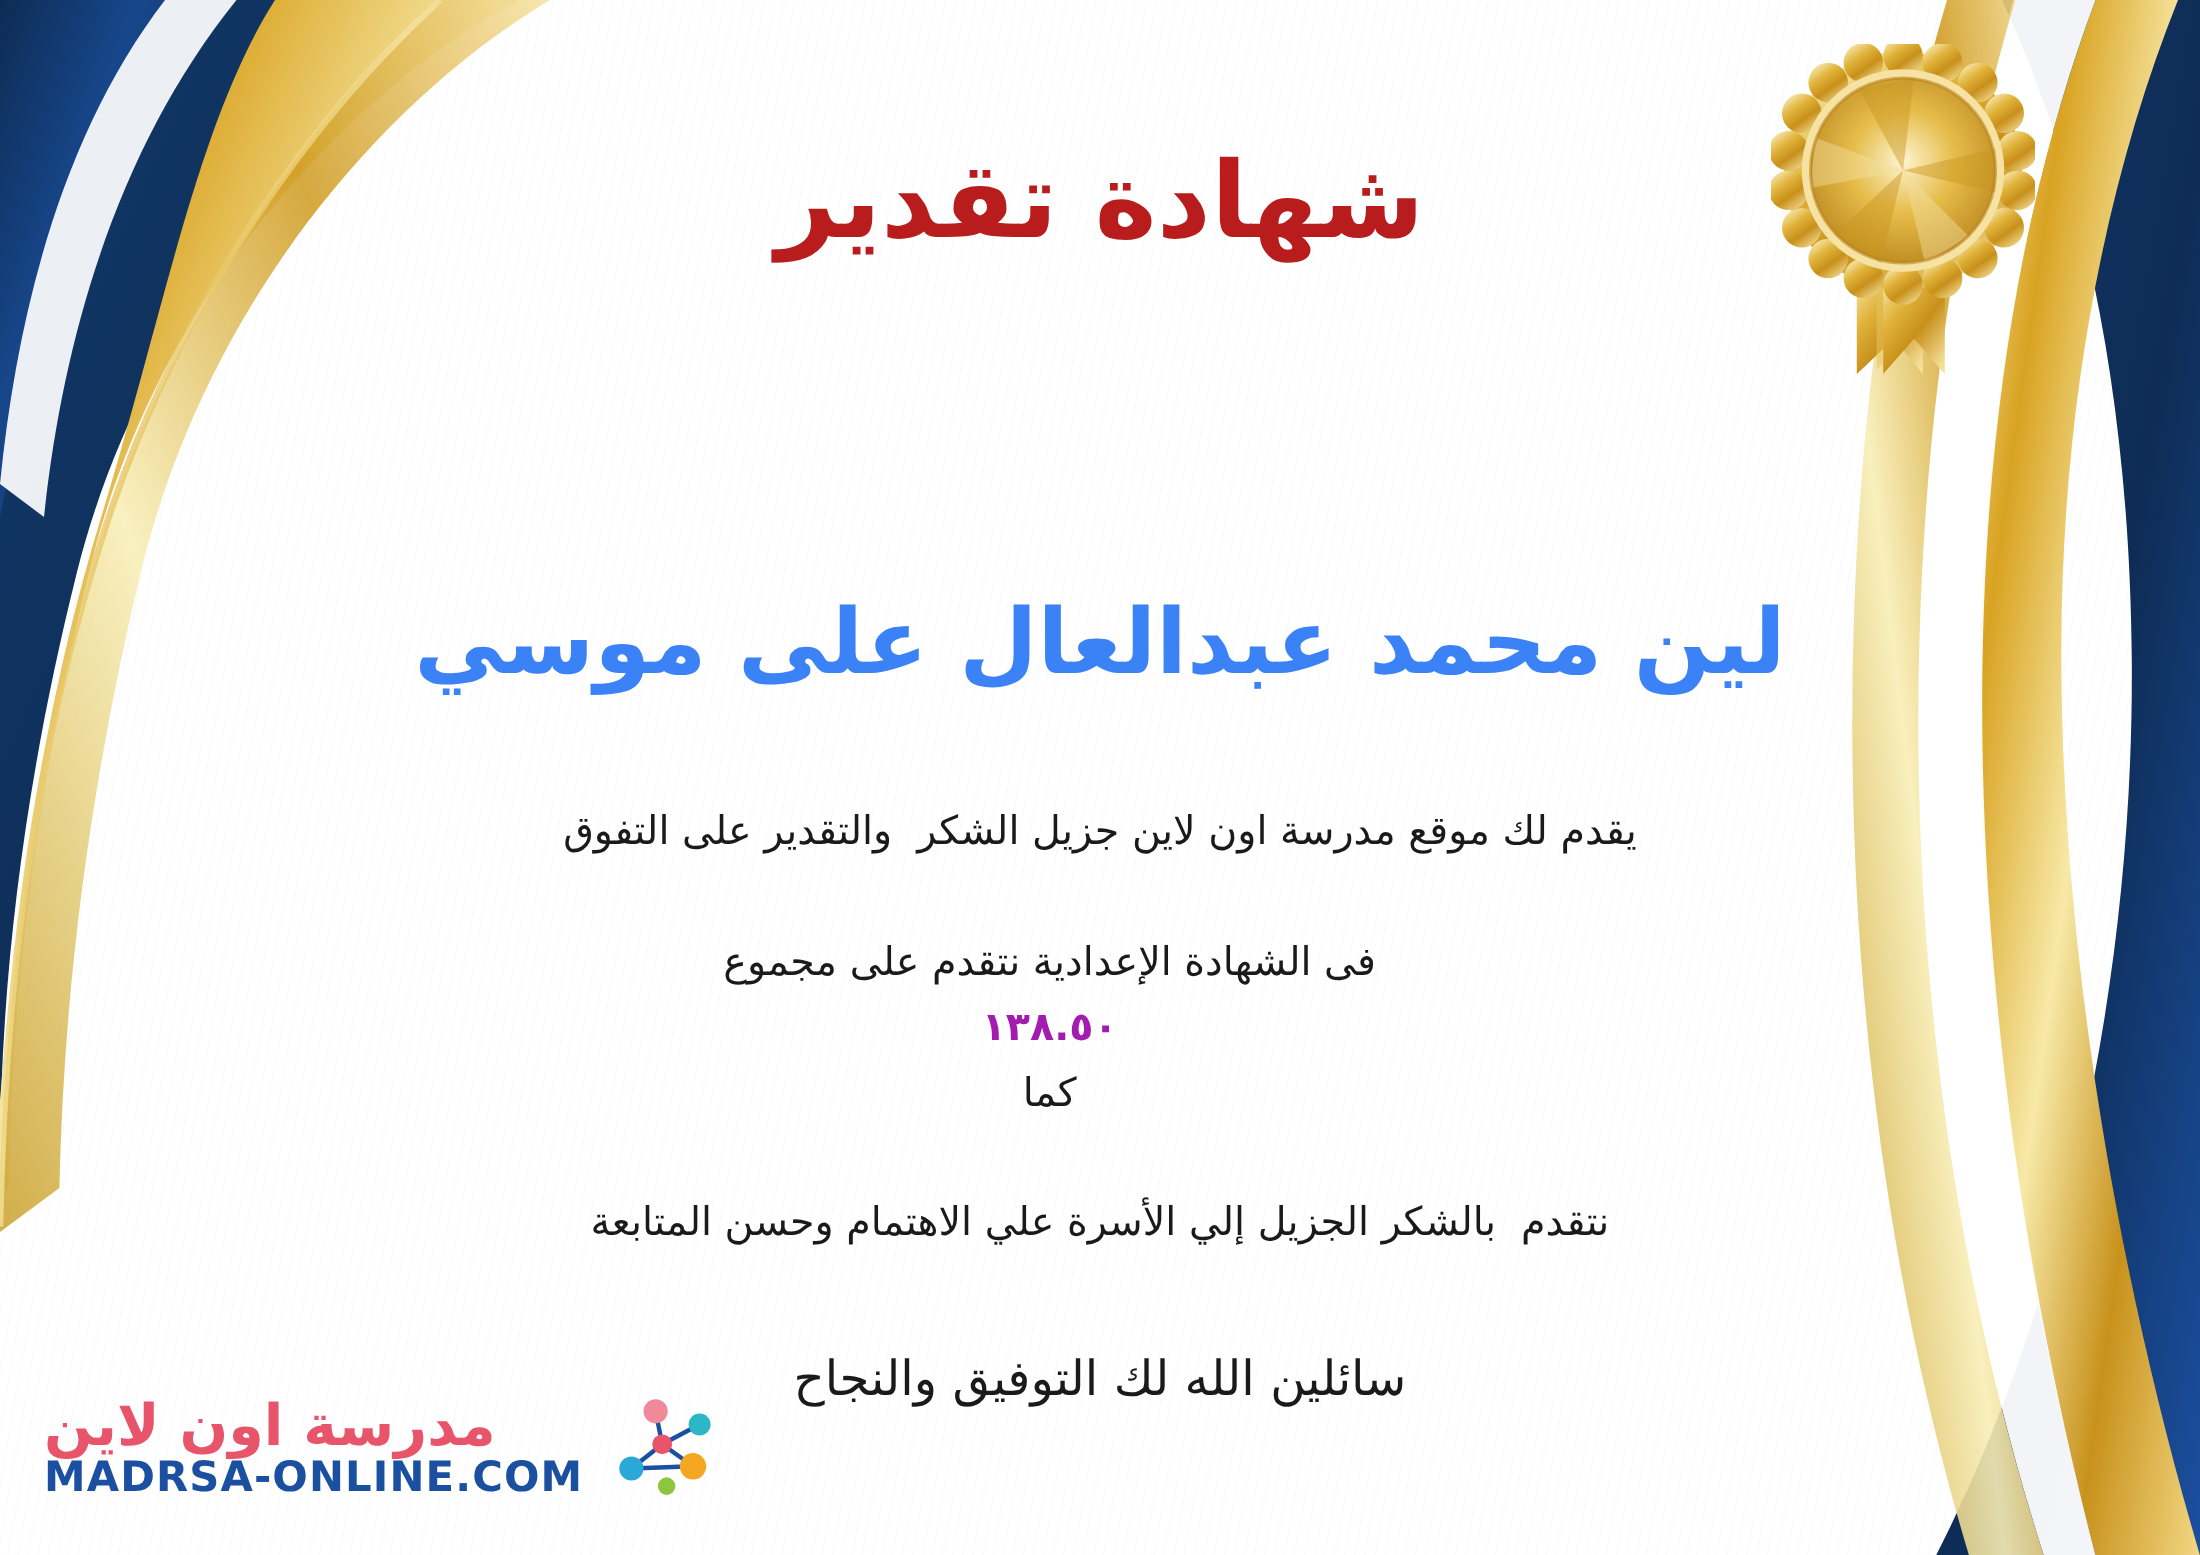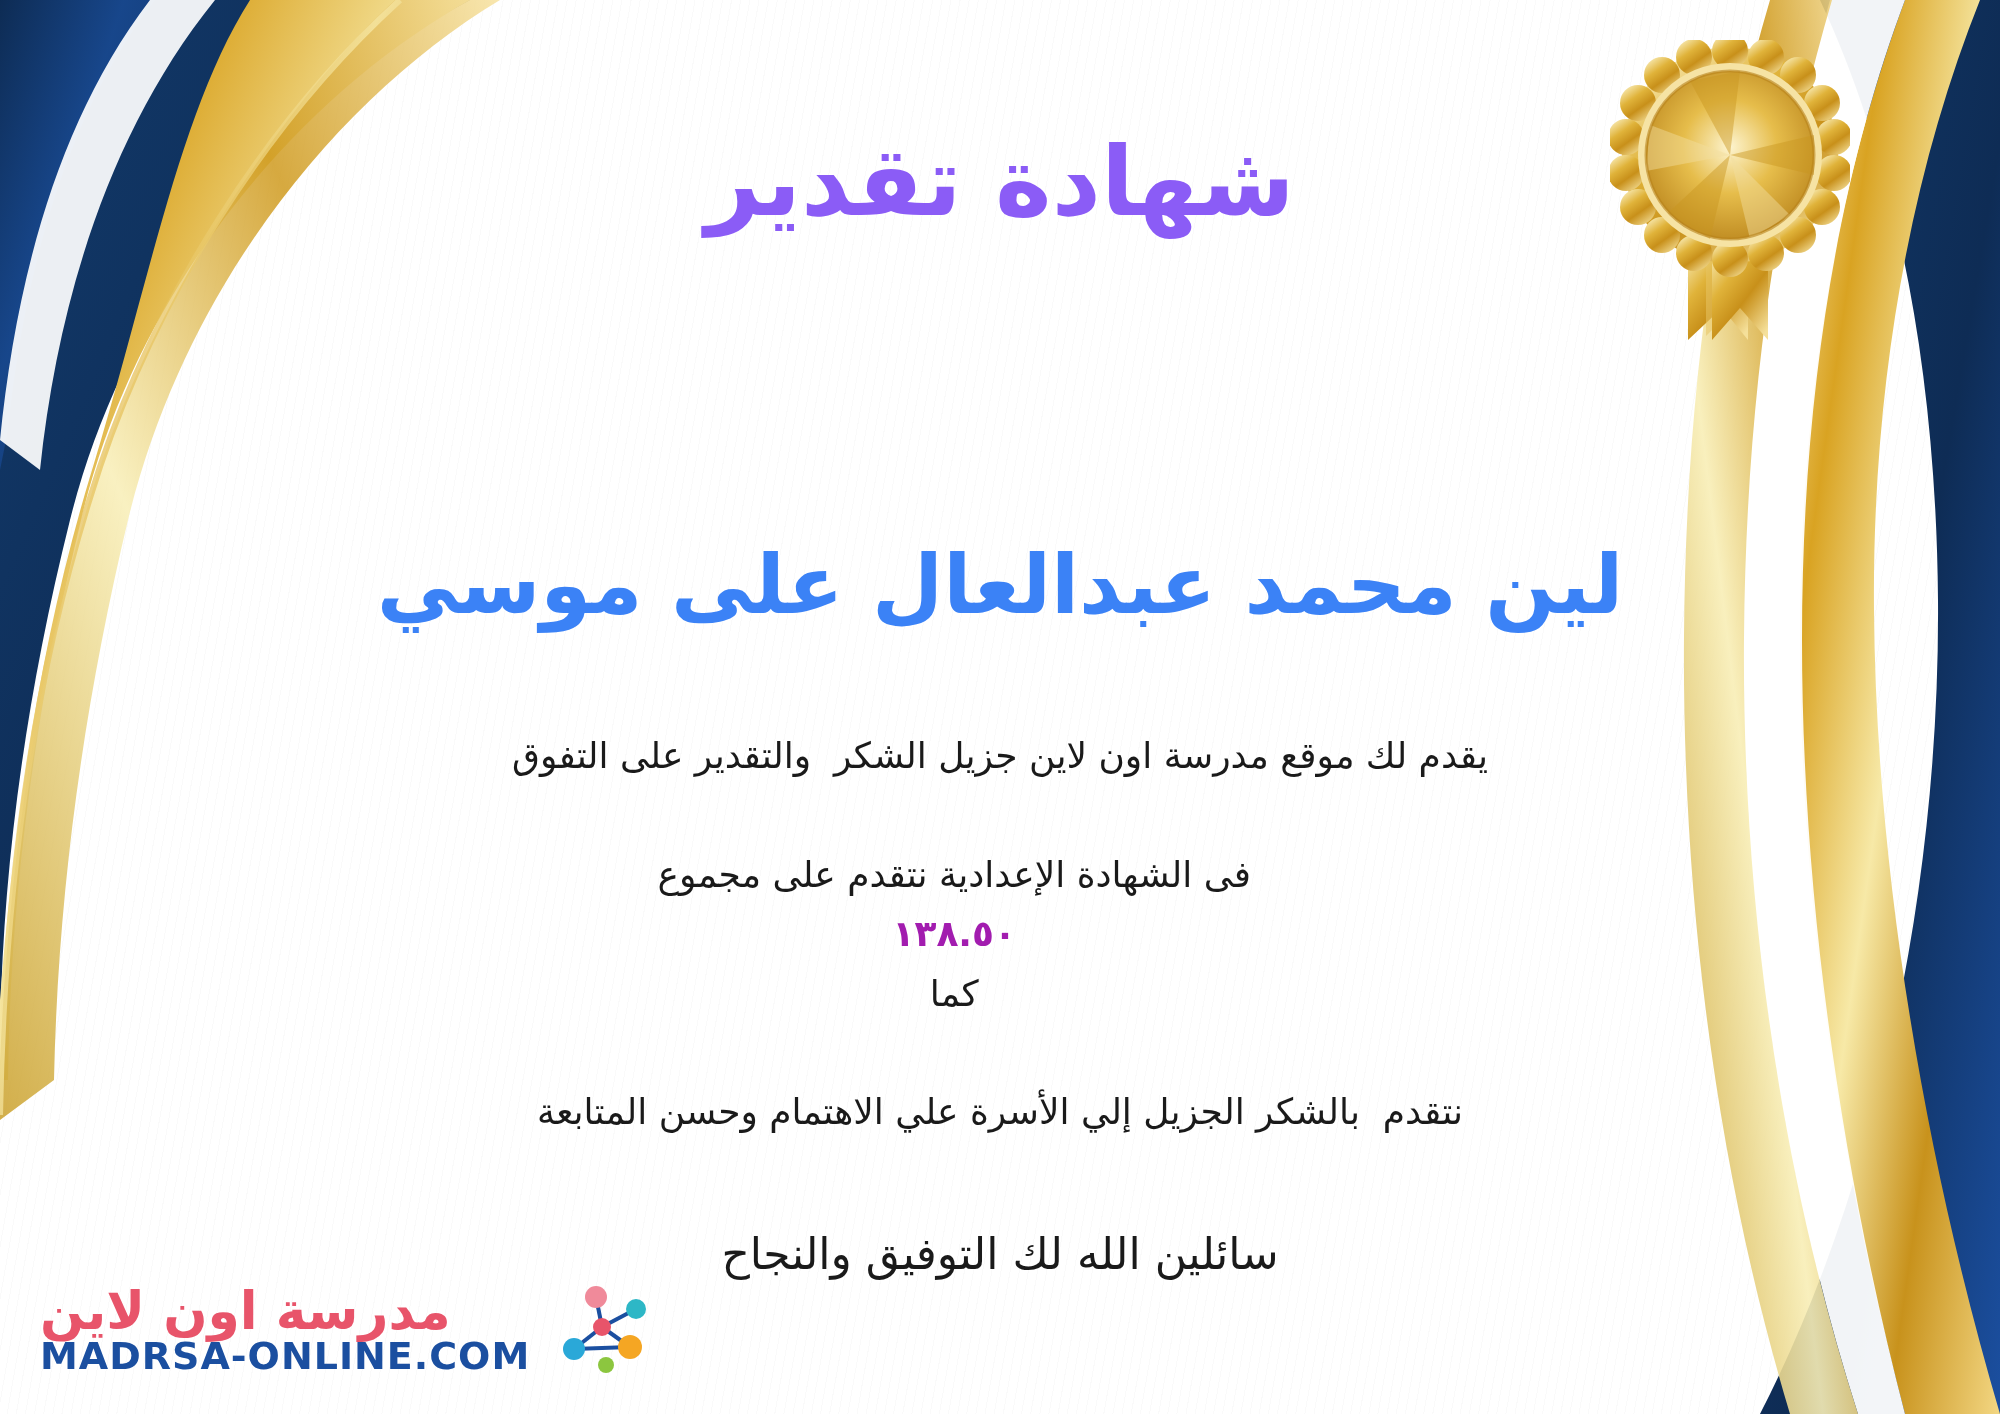--- a/index.html
+++ b/index.html
@@ -60,21 +60,21 @@
     display: flex;
     flex-direction: column;
     align-items: center;
     z-index: 5;
   }
 
   .title {
     margin-top: 130px;
     font-size: 96px;
     font-weight: 700;
-    color: #8b5cf6;
+    color: #b91c1c;
     letter-spacing: 1px;
     line-height: 1.1;
     text-align: center;
     width: 100%;
   }
 
   .recipient {
     margin-top: 300px;
     font-size: 82px;
     font-weight: 700;
@@ -120,21 +120,21 @@
     top: 40px;
     right: 150px;
     width: 240px;
     height: 320px;
     z-index: 6;
   }
 
   
   .brand {
     position: absolute;
-    bottom: 29px;
+    bottom: 43px;
     left: 40px;
     display: flex;
     align-items: center;
     gap: 14px;
     z-index: 7;
     direction: ltr;
   }
   .brand-text {
     display: flex;
     flex-direction: column;

